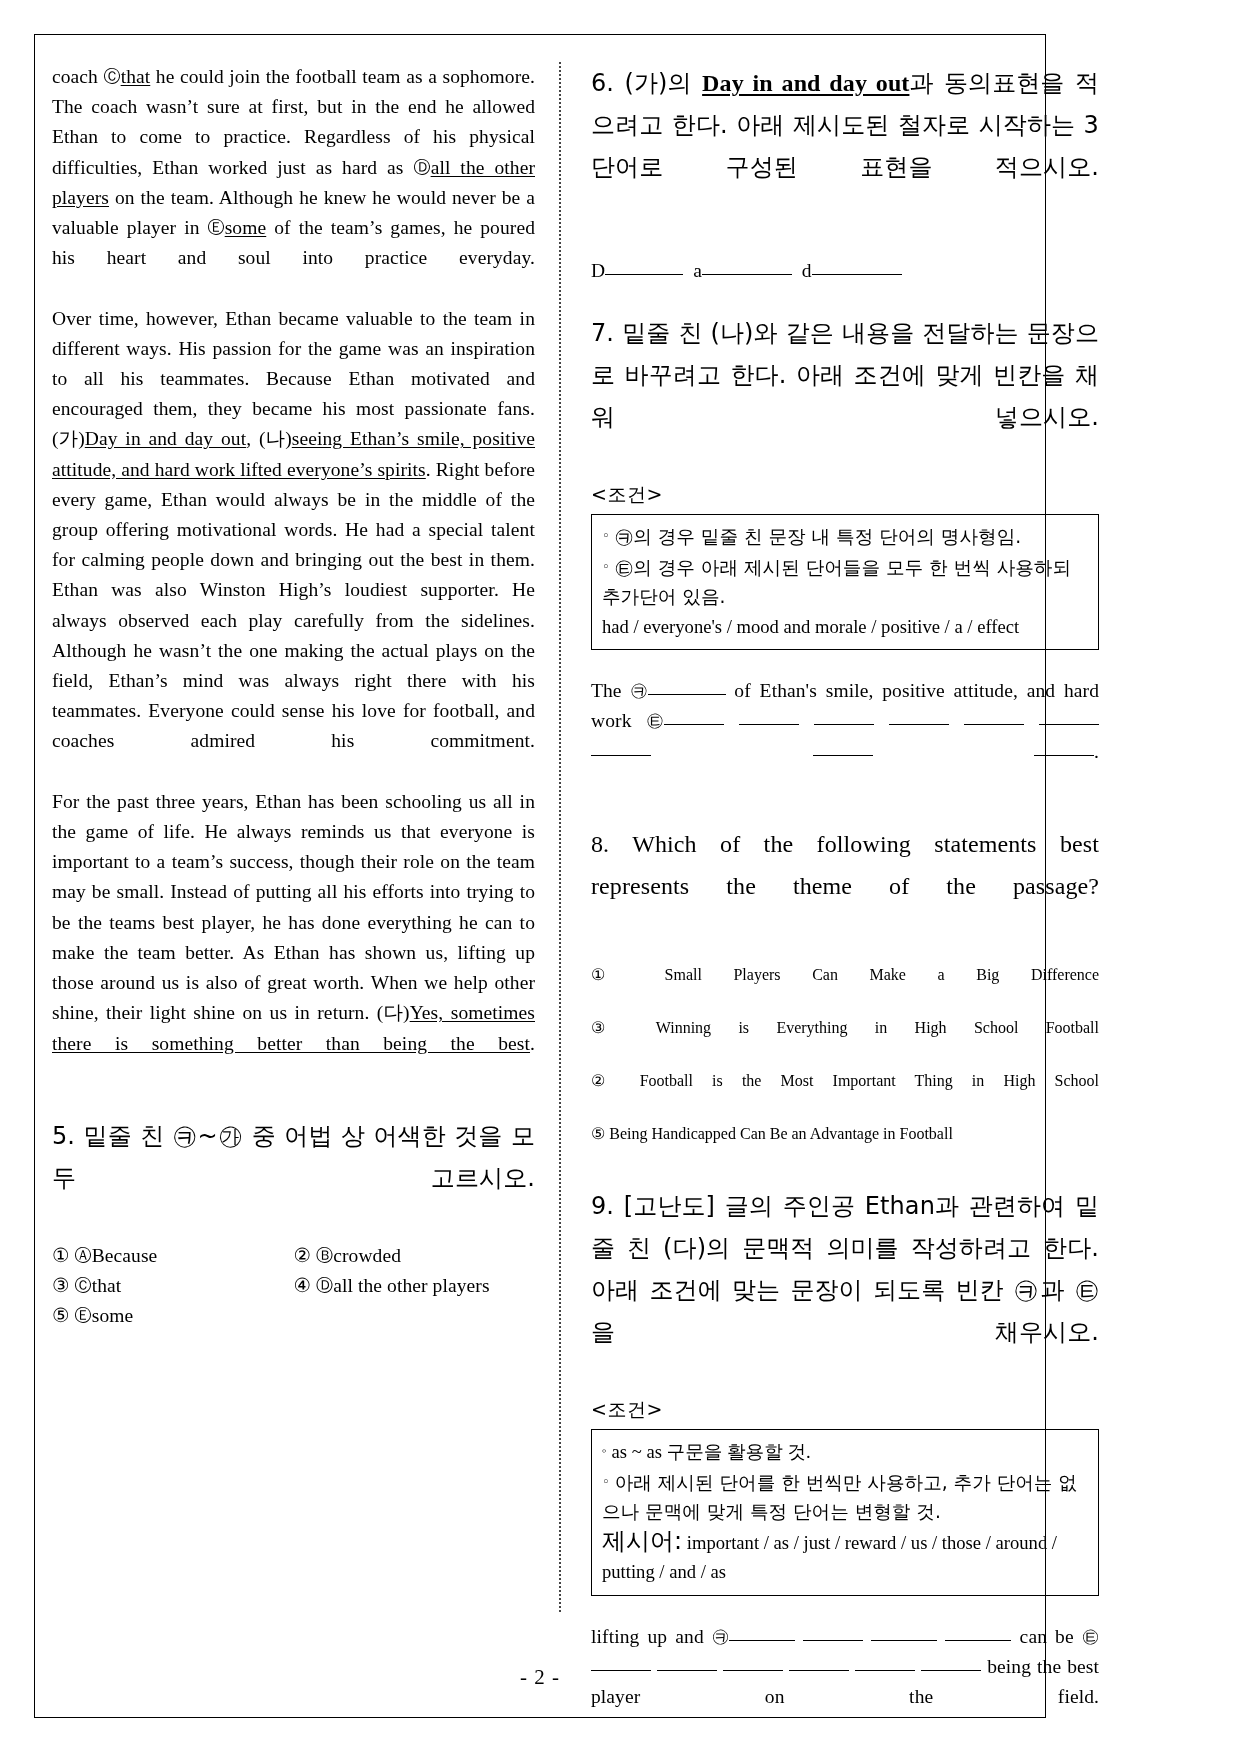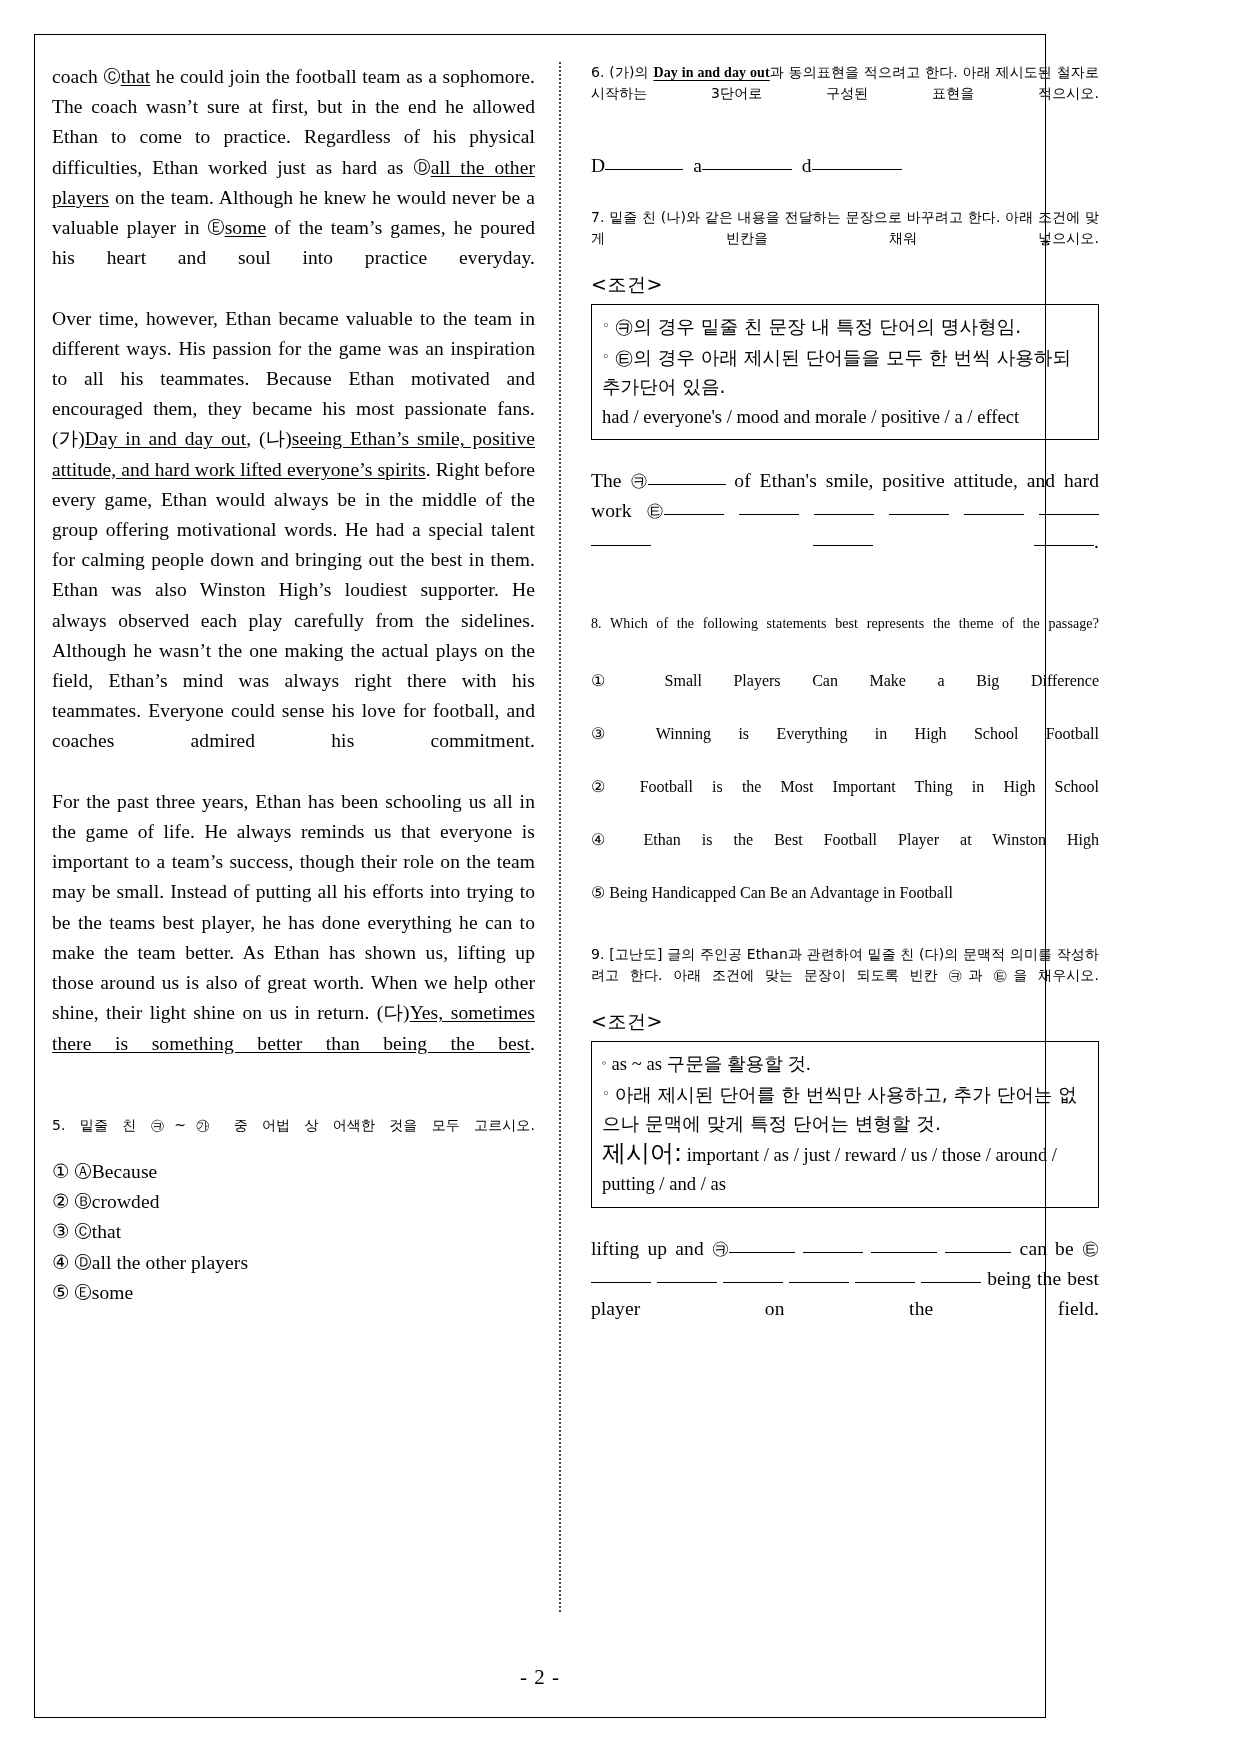--- a/index.html
+++ b/index.html
@@ -75,22 +75,22 @@
     font-size: 17px;
     line-height: 1;
     vertical-align: 1px;
   }
 
   .gap { height: 26px; }
 
   .kor { font-family: "DejaVu Sans", "Liberation Sans", sans-serif; font-size: 24px; }
 
   p.q {
-    font-size: 14px;
-    line-height: 21px;
+    font-size: 24px;
+    line-height: 42px;
   }
 
   .cond-title {
     font-size: 19px;
     margin: 2px 0 6px 0;
     letter-spacing: 0.5px;
   }
   .cond-box {
     border: 1.4px solid #000;
     padding: 6px 20px 8px 10px;
@@ -100,21 +100,20 @@
     margin: 0;
     font-size: 18.6px;
     line-height: 29.5px;
     text-align: left;
   }
   .bullet { font-size: 13px; vertical-align: 3px; margin-right: 5px; }
 
   .opts p { margin: 0; }
   .opt-grid {
     display: flex;
-    flex-direction: column;
   }
   .opt-col { width: 50%; }
 
   .blank-l { display:inline-block; border-bottom: 1.3px solid #000; vertical-align: 2px; }
   .b90 { width: 90px; }
   .b78 { width: 78px; }
   .b66 { width: 66px; }
   .b60 { width: 60px; }
 
   .footer {
@@ -204,21 +203,20 @@
       <p class="line"><span>The </span><span class="circ">㉪</span><span class="blank-l b78"></span><span> of Ethan's smile, positive attitude, and hard work </span><span class="circ">㉫</span><span class="blank-l b60"></span> <span class="blank-l b60"></span> <span class="blank-l b60"></span> <span class="blank-l b60"></span> <span class="blank-l b60"></span> <span class="blank-l b60"></span> <span class="blank-l b60"></span> <span class="blank-l b60"></span> <span class="blank-l b60"></span>.</p>
 
       <div class="gap"></div>
 
       <p class="q"><span>8.</span> <span class="nojust">Which of the following statements best represents the theme of the passage?</span></p>
 
       <div class="q8opts">
         <p><span>①</span> <span class="nojust">Small Players Can Make a Big Difference</span></p>
         <p><span>③</span> <span class="nojust">Winning is Everything in High School Football</span></p>
         <p><span>②</span> <span class="nojust">Football is the Most Important Thing in High School</span></p>
-        <p><span>④</span> <span class="nojust">Ethan is the Best Football Player at Winston High</span></p>
         <p class="last"><span>⑤</span> <span class="nojust">Being Handicapped Can Be an Advantage in Football</span></p>
       </div>
 
       <div class="gap"></div>
 
       <p class="q kor"><span>9.</span> <span class="nojust">[고난도] 글의 주인공 Ethan과 관련하여 밑줄 친 (다)의 문맥적 의미를 작성하려고 한다. 아래 조건에 맞는 문장이 되도록 빈칸 ㉪과 ㉫을 채우시오.</span></p>
 
       <p class="cond-title kor">&lt;조건&gt;</p>
 
       <div class="cond-box">

